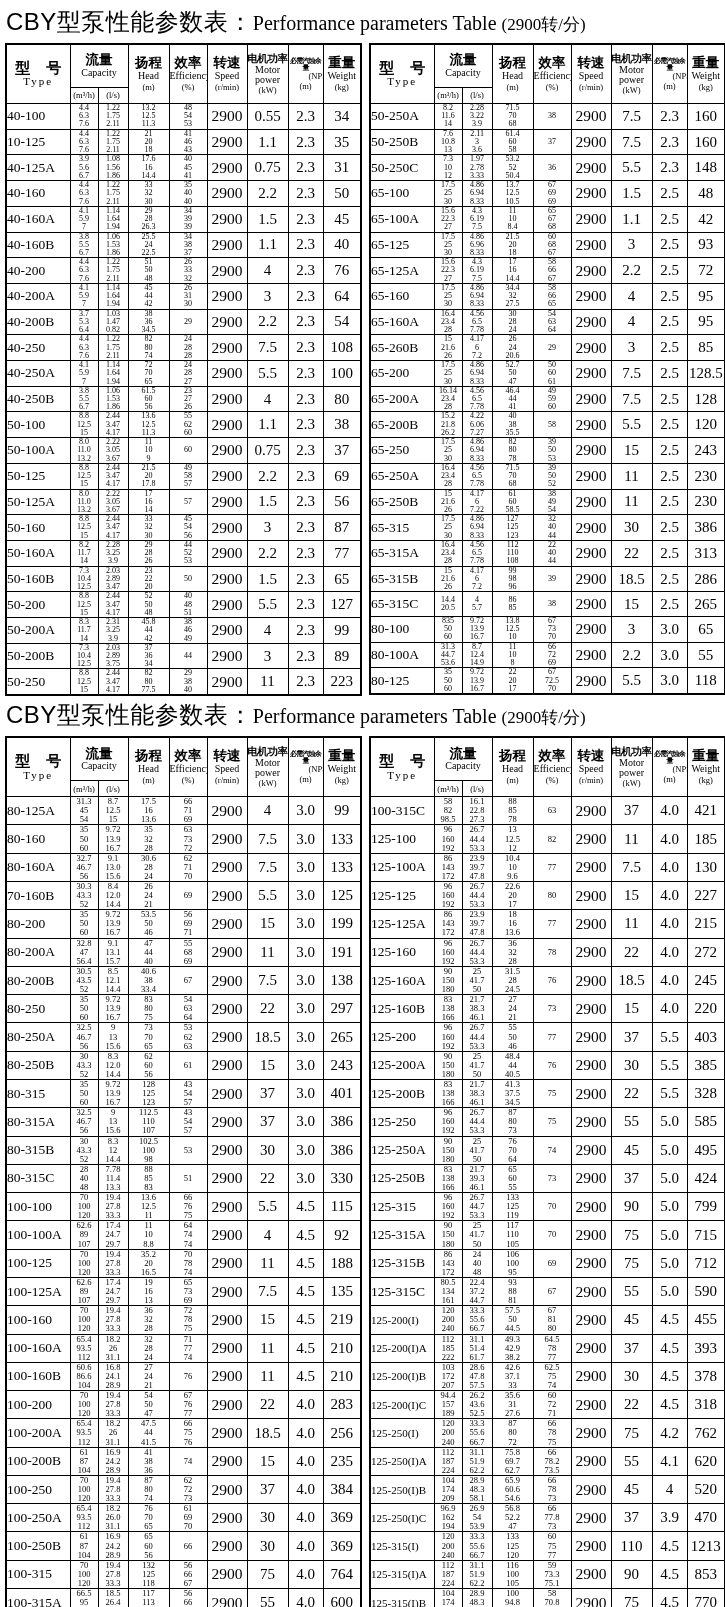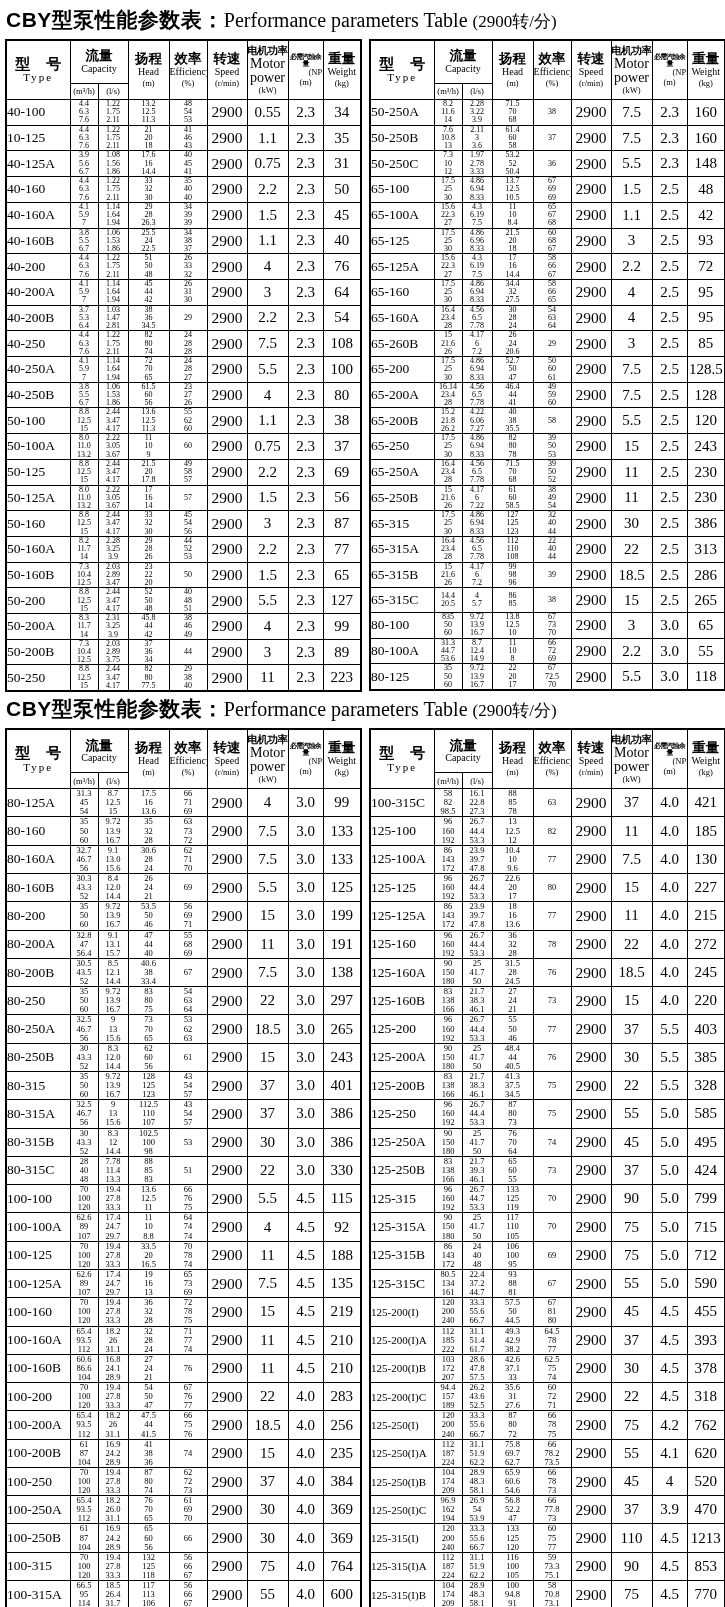--- a/index.html
+++ b/index.html
@@ -1,36 +1,36 @@
 <!DOCTYPE html>
 <html><head>
 <meta charset="utf-8">
 <style>
   html,body{margin:0;padding:0;background:#fff;}
   body{width:725px;color:#000;font-family:"Liberation Serif",serif;}
   .page{padding:3px 4px 6px 5px;}
   .title{white-space:nowrap;padding:3px 0 5px 1px;}
-  .title .cn{font-family:"Liberation Sans",sans-serif;font-weight:bold;font-size:21px;letter-spacing:0.5px;}
+  .title .cn{font-family:"Liberation Sans",sans-serif;font-weight:normal;font-size:24px;letter-spacing:0.5px;}
   .title .en{font-family:"Liberation Serif",serif;font-size:20px;}
   .title .rpm{font-family:"Liberation Serif",serif;font-size:17px;}
   .twrap{display:flex;gap:7px;align-items:flex-start;}
   table.ptab{border-collapse:collapse;table-layout:fixed;width:355px;border:2px solid #000;}
   table.ptab th,table.ptab td{border:1px solid #000;padding:0;overflow:hidden;}
   thead th{font-weight:normal;text-align:center;vertical-align:middle;}
   .th-cn{font-family:"Liberation Sans",sans-serif;font-weight:bold;font-size:13.5px;line-height:1.1;}
   .th-en{font-family:"Liberation Serif",serif;font-size:10px;line-height:1.05;}
   .th-unit{font-family:"Liberation Serif",serif;font-size:8.5px;line-height:1.2;font-weight:normal;}
   tr.hrow1 th{height:42px;}
   tr.hrow2 th{height:15px;margin-top:24px;}
   .th-type .th-cn{font-size:15px;letter-spacing:6px;padding-left:6px;}
   .th-type .th-en{font-size:11px;letter-spacing:2px;}
   .th-eff .th-en{font-size:10px;}
   .th-speed .th-en{font-size:10px;}
   .th-power .th-cn{font-size:10.5px;letter-spacing:-0.5px;}
-  .th-power .th-en{font-size:14px;line-height:1;}
+  .th-power .th-en{font-size:10px;line-height:1;}
   .th-npsh .th-cn{font-size:7px;letter-spacing:-0.8px;}
   .th-npsh .th-en{font-size:8.5px;line-height:1.1;margin-left:20px;}
   td.type{text-align:left;padding-left:4px;font-size:13.5px;white-space:nowrap;}
   td.type.small{font-size:11px;}
   td.num{text-align:center;vertical-align:middle;}
   .stack div{font-size:8.5px;line-height:1.07;text-align:center;}
   .s1 .stack div{font-size:8px;line-height:1.03;}
   td.big{font-size:15px;text-align:center;}
   td.speed{font-size:15.5px;}
   .s1 tbody tr{height:24.6px;}
@@ -389,21 +389,21 @@
                 <div class="stack">
                   <div>3.7</div>
                   <div>5.3</div>
                   <div>6.4</div>
                 </div>
               </td>
               <td class="num">
                 <div class="stack">
                   <div>1.03</div>
                   <div>1.47</div>
-                  <div>2.81</div>
+                  <div>0.82</div>
                 </div>
               </td>
               <td class="num">
                 <div class="stack">
                   <div>38</div>
                   <div>36</div>
                   <div>34.5</div>
                 </div>
               </td>
               <td class="num">
@@ -1913,21 +1913,21 @@
                   <div>71</div>
                   <div>70</div>
                 </div>
               </td>
               <td class="big speed">2900</td>
               <td class="big">7.5</td>
               <td class="big">3.0</td>
               <td class="big">133</td>
             </tr>
             <tr>
-              <td class="type">80-160B</td>
+              <td class="type">70-160B</td>
               <td class="num">
                 <div class="stack">
                   <div>30.3</div>
                   <div>43.3</div>
                   <div>52</div>
                 </div>
               </td>
               <td class="num">
                 <div class="stack">
                   <div>8.4</div>
@@ -2375,21 +2375,21 @@
               </td>
               <td class="num">
                 <div class="stack">
                   <div>19.4</div>
                   <div>27.8</div>
                   <div>33.3</div>
                 </div>
               </td>
               <td class="num">
                 <div class="stack">
-                  <div>33.5</div>
+                  <div>35.2</div>
                   <div>20</div>
                   <div>16.5</div>
                 </div>
               </td>
               <td class="num">
                 <div class="stack">
                   <div>70</div>
                   <div>78</div>
                   <div>74</div>
                 </div>

